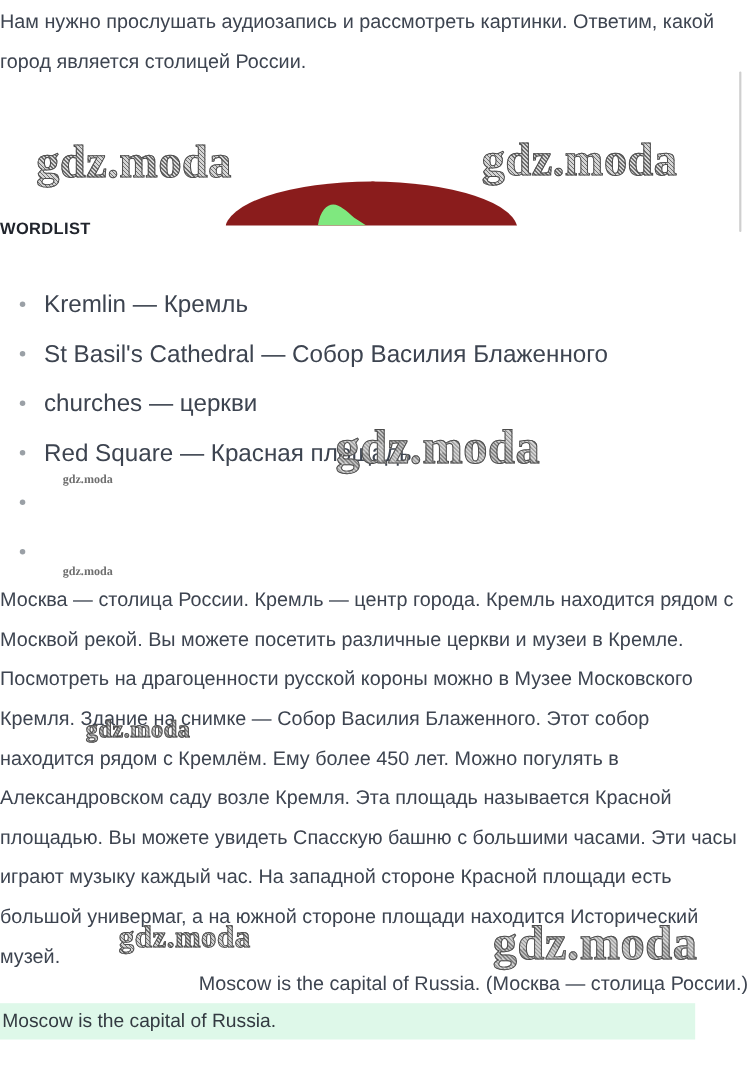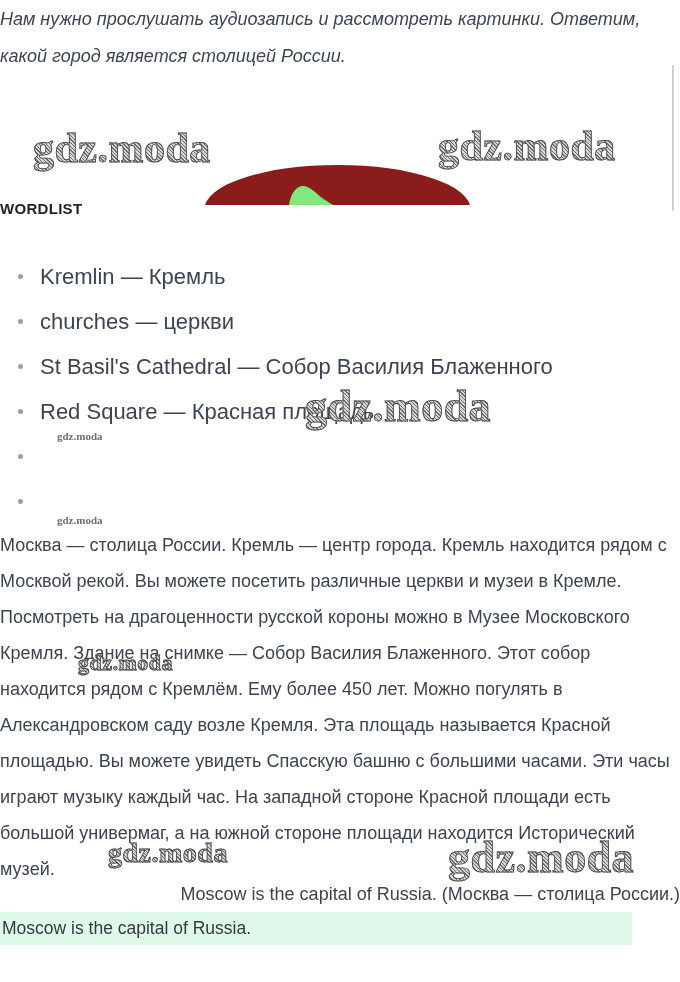--- a/index.html
+++ b/index.html
@@ -7,21 +7,21 @@
     position:relative;
     width:680px;height:982px;
     background:#ffffff;
     overflow:hidden;
     font-family:"Liberation Sans",sans-serif;
     color:#3d4450;
   }
   
   .intro{
     position:absolute;left:0;top:1px;width:680px;
-    font-size:18px;line-height:37px;color:#3d4450;font-style:italic;
+    font-size:18px;line-height:37px;color:#3d4450;
   }
   .wordlist-heading{
     position:absolute;left:0;top:200px;
     font-size:15px;font-weight:bold;letter-spacing:0.3px;
     color:#20242c;
   }
   .wordlist{
     position:absolute;left:0;top:267px;width:680px;
     list-style:none;margin:0;padding:0;
   }
@@ -93,22 +93,22 @@
       <ellipse cx="132.5" cy="46" rx="133" ry="44" fill="#8a1c1c"></ellipse>
       <path d="M 84 42 C 86 29 92 23 98 23 C 104 23 110 29 117 35 L 128 42 L 84 42 Z" fill="#7fe87f"></path>
     </svg>
   </div>
 
   <div class="scroll-line"></div>
 
   <div class="wordlist-heading">WORDLIST</div>
   <ul class="wordlist">
     <li><span class="dot"></span><span>Kremlin — Кремль</span></li>
+    <li><span class="dot"></span><span>St Basil's Cathedral — Собор Василия Блаженного</span></li>
     <li><span class="dot"></span><span>churches — церкви</span></li>
-    <li><span class="dot"></span><span>St Basil's Cathedral — Собор Василия Блаженного</span></li>
     <li><span class="dot"></span><span>Red Square — Красная площадь</span></li>
     <li><span class="dot"></span></li>
     <li><span class="dot"></span></li>
   </ul>
 
   <div class="wm hatch" style="left:305px;top:381px;font-size:44px;">gdz.moda</div>
   <div class="wm sm" style="left:57px;top:430px;">gdz.moda</div>
   <div class="wm sm" style="left:57px;top:514px;">gdz.moda</div>
 
   <div class="body-par">Москва — столица России. Кремль — центр города. Кремль находится рядом с Москвой рекой. Вы можете посетить различные церкви и музеи в Кремле. Посмотреть на драгоценности русской короны можно в Музее Московского Кремля. Здание на снимке — Собор Василия Блаженного. Этот собор находится рядом с Кремлём. Ему более 450 лет. Можно погулять в Александровском саду возле Кремля. Эта площадь называется Красной площадью. Вы можете увидеть Спасскую башню с большими часами. Эти часы играют музыку каждый час. На западной стороне Красной площади есть большой универмаг, а на южной стороне площади находится Исторический музей.</div>

